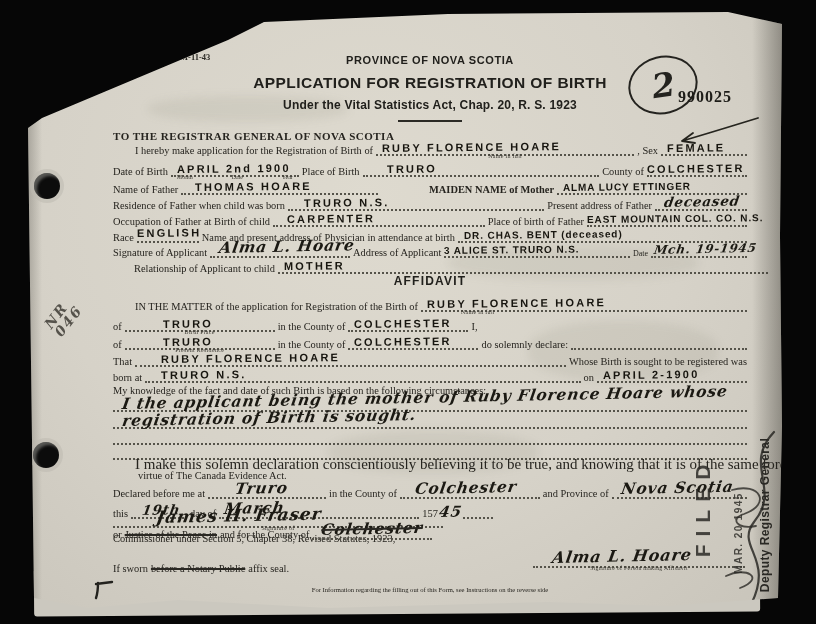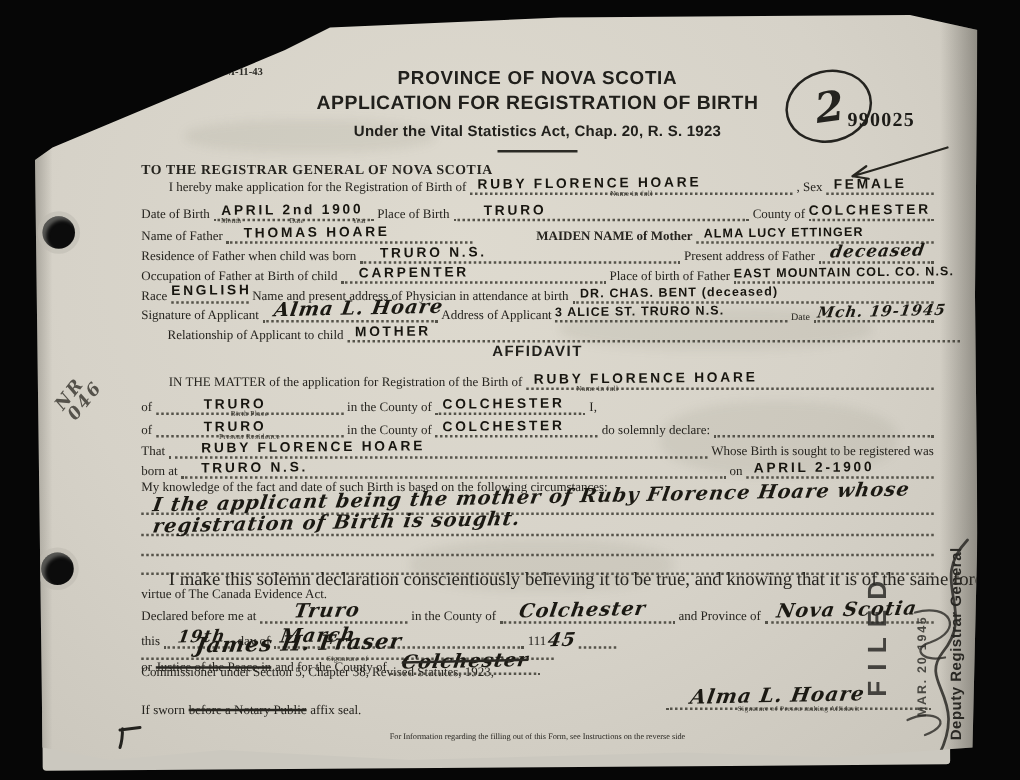--- a/index.html
+++ b/index.html
@@ -65,21 +65,21 @@
 
   <div class="paper">
     <div class="crease"></div>
 
     <div class="ghost" style="left:420px;top:240px;width:250px;height:34px;"></div>
     <div class="ghost" style="left:500px;top:315px;width:190px;height:60px;"></div>
     <div class="ghost" style="left:300px;top:425px;width:210px;height:42px;"></div>
     <div class="ghost" style="left:120px;top:90px;width:200px;height:26px;"></div>
 
     <div style="position:absolute;left:88px;top:46px;font-size:8.5px;font-weight:700;color:#2b2a25;">V. S. Form 1.—10M-11-43</div>
-    <div class="headings" style="top:48px;font-size:15px;letter-spacing:.6px;">PROVINCE OF NOVA SCOTIA</div>
+    <div class="headings" style="top:48px;font-size:11px;letter-spacing:.6px;">PROVINCE OF NOVA SCOTIA</div>
     <div class="headings" style="top:68px;font-size:15.5px;letter-spacing:.4px;">APPLICATION FOR REGISTRATION OF BIRTH</div>
     <div class="headings" style="top:92px;font-size:12px;letter-spacing:.2px;">Under the Vital Statistics Act, Chap. 20, R. S. 1923</div>
     <div style="position:absolute;left:370px;top:114px;width:64px;border-bottom:2px solid #2b2a25;"></div>
 
     <div class="circle2">
       <span>2</span>
     </div>
     <div style="position:absolute;left:650px;top:82px;font-family:'Liberation Serif',serif;font-weight:700;
       font-size:16px;letter-spacing:1px;color:#1d1c18;">990025</div>
     <svg style="position:absolute;left:640px;top:108px;" width="96" height="32" viewBox="0 0 96 32">
@@ -261,21 +261,21 @@
     <div class="row" style="top:425px;">
       <span class="dots"></span>
     </div>
     <div class="row" style="top:440px;">
       <span class="dots"></span>
     </div>
 
     <div class="row" style="top:450px;font-size:15px;width:652px;">
       <span class="lbl" style="padding-left:22px;white-space:normal;">I make this solemn declaration conscientiously believing it to be true, and knowing that it is of the same force and effect as if made under oath and by</span>
     </div>
-    <div class="row" style="top:464px;">
+    <div class="row" style="top:464px;margin-left:25px;">
       <span class="lbl">virtue of The Canada Evidence Act.</span>
     </div>
 
     <div class="row" style="top:479px;">
       <span class="lbl">Declared before me at</span>
       <span class="dots fix" style="width:118px;">
         <span class="cur big" style="left:26px;">Truro</span>
       </span>
       <span class="lbl">in the County of</span>
       <span class="dots fix" style="width:140px;">
@@ -289,21 +289,21 @@
 
     <div class="row" style="top:495px;">
       <span class="lbl">this</span>
       <span class="dots fix" style="width:56px;">
         <span class="cur" style="left:10px;">19th</span>
       </span>
       <span class="lbl">day of</span>
       <span class="dots fix" style="width:200px;">
         <span class="cur big" style="left:4px;">March</span>
       </span>
-      <span class="lbl">111</span>
+      <span class="lbl">157</span>
       <span class="cur inline" style="font-size:15px;margin-left:-3px;">45</span>
       <span class="dots fix" style="width:30px;"></span>
     </div>
 
     <div class="row" style="top:508px;width:330px;">
       <span class="dots">
         <span class="cur big" style="left:42px;font-size:17px;">James H. Fraser</span>
         <span class="sub">Signature of</span>
       </span>
     </div>

